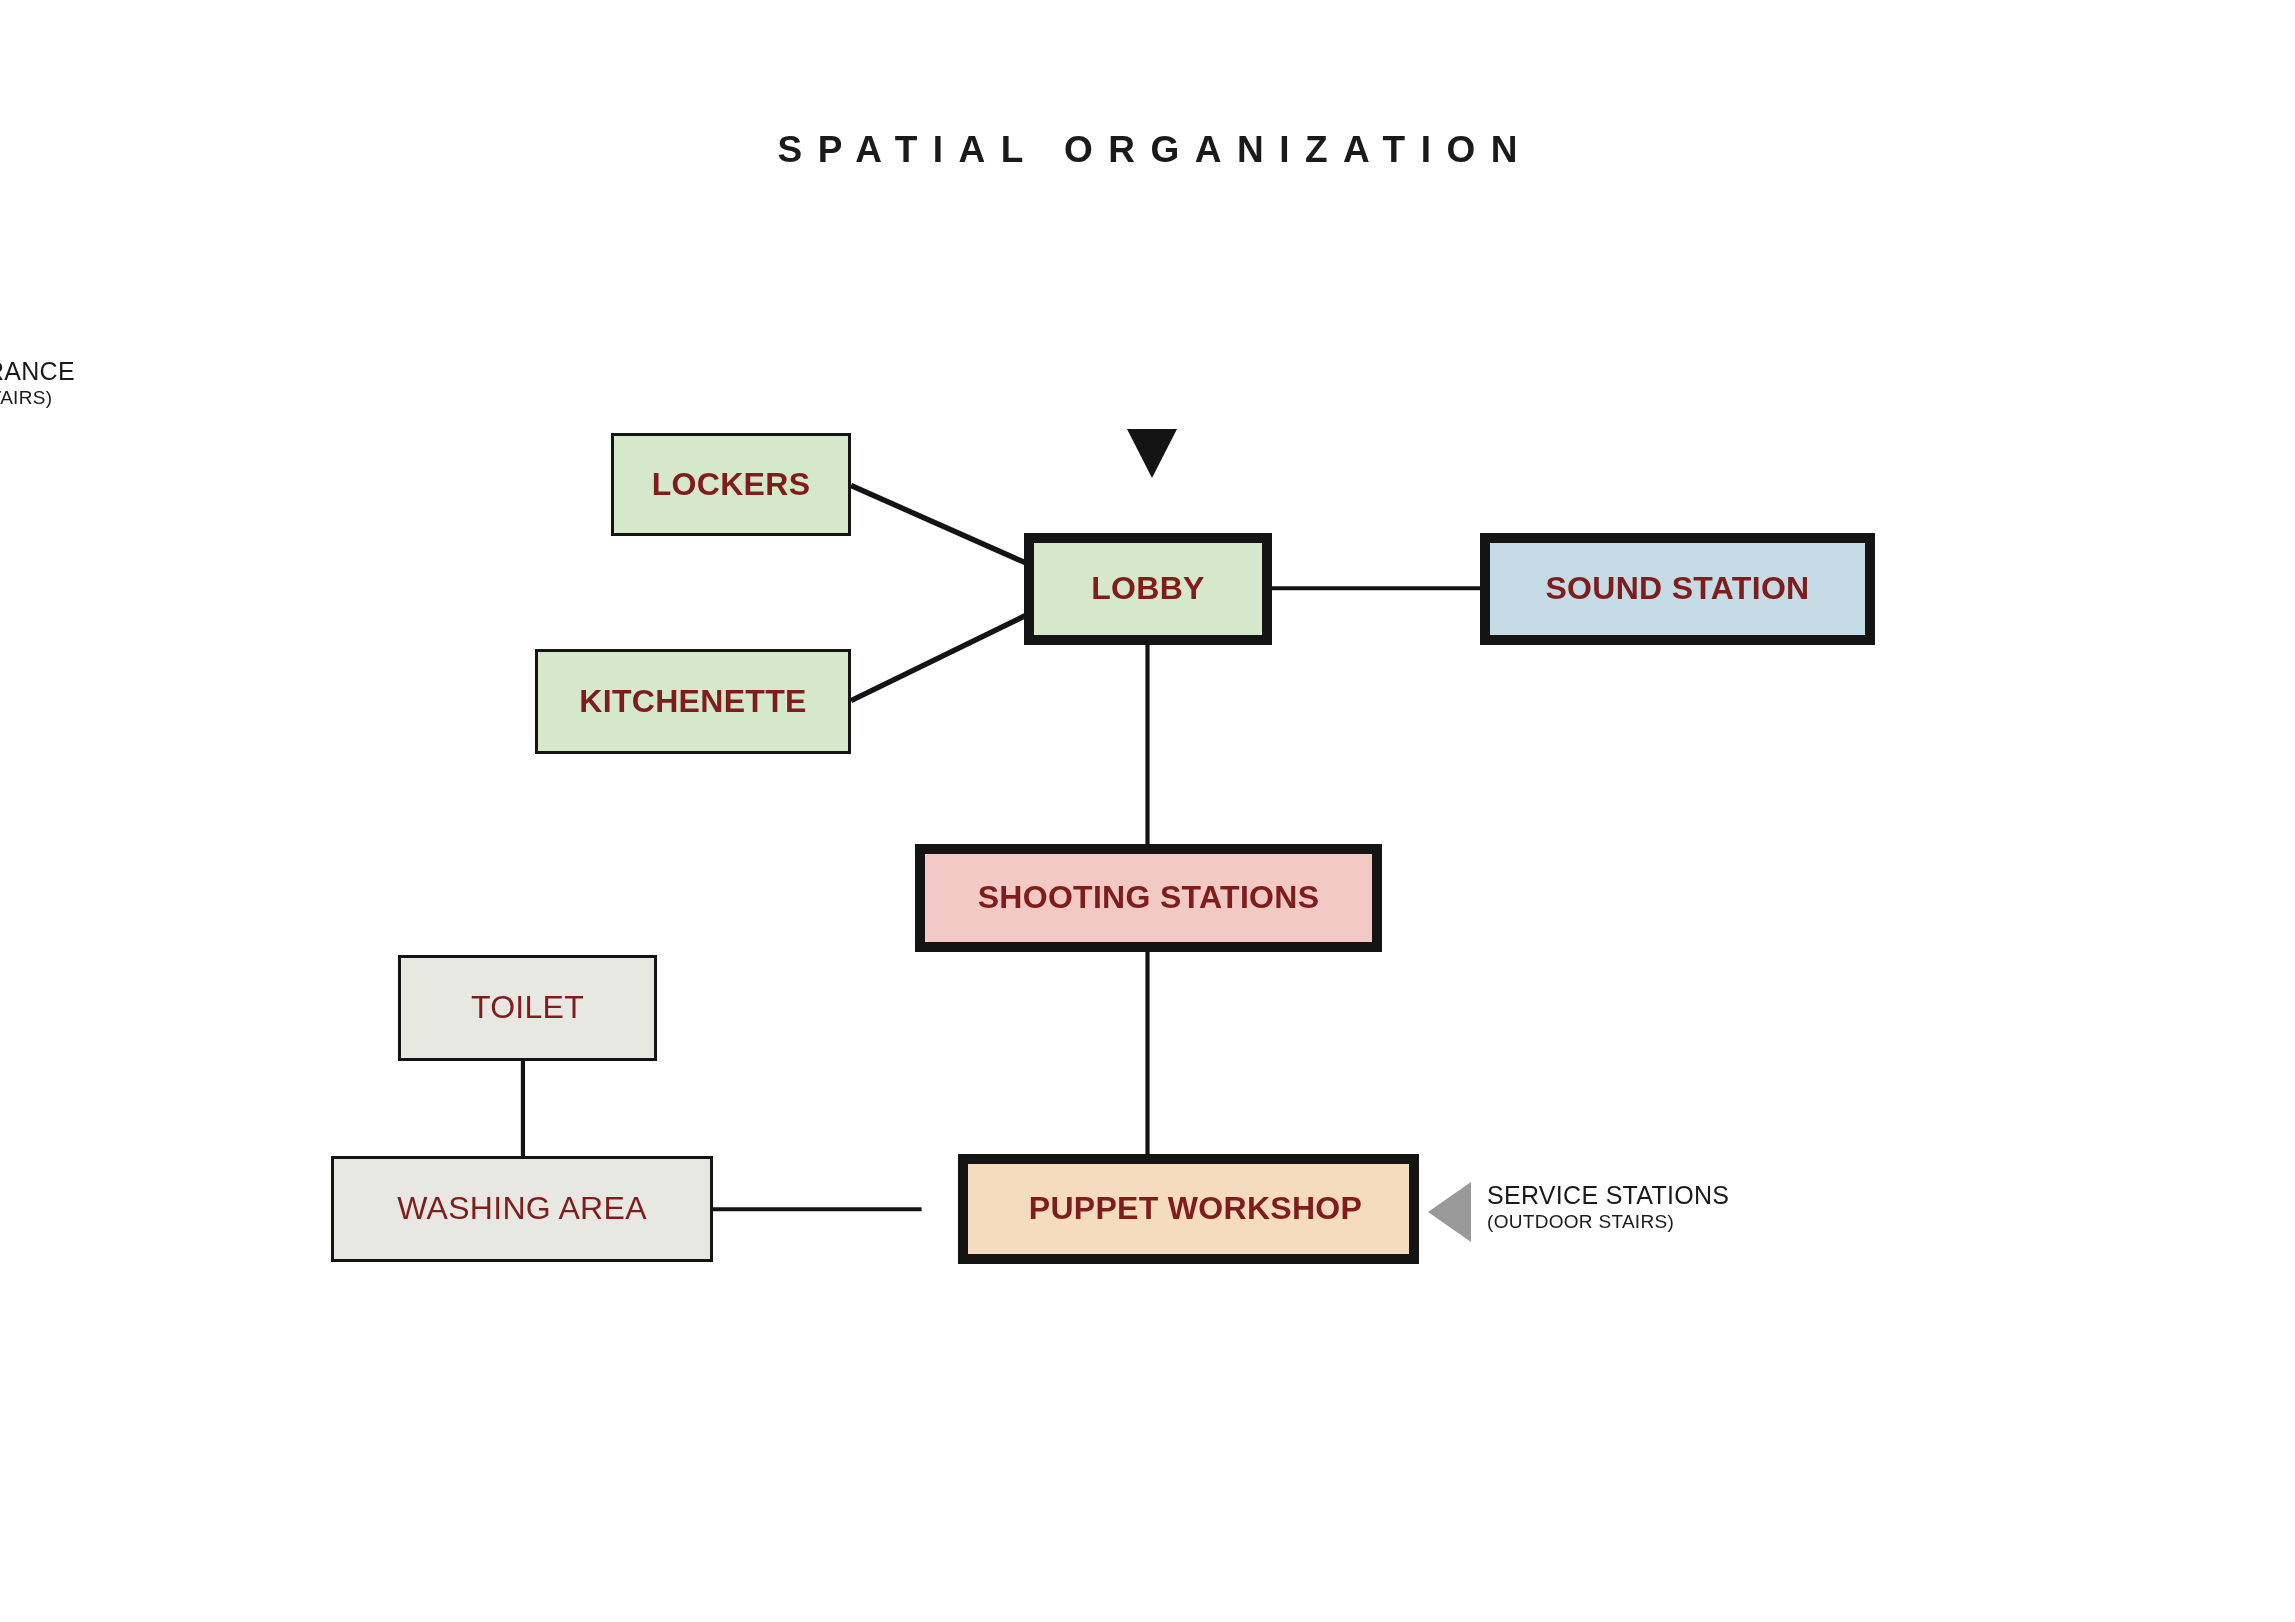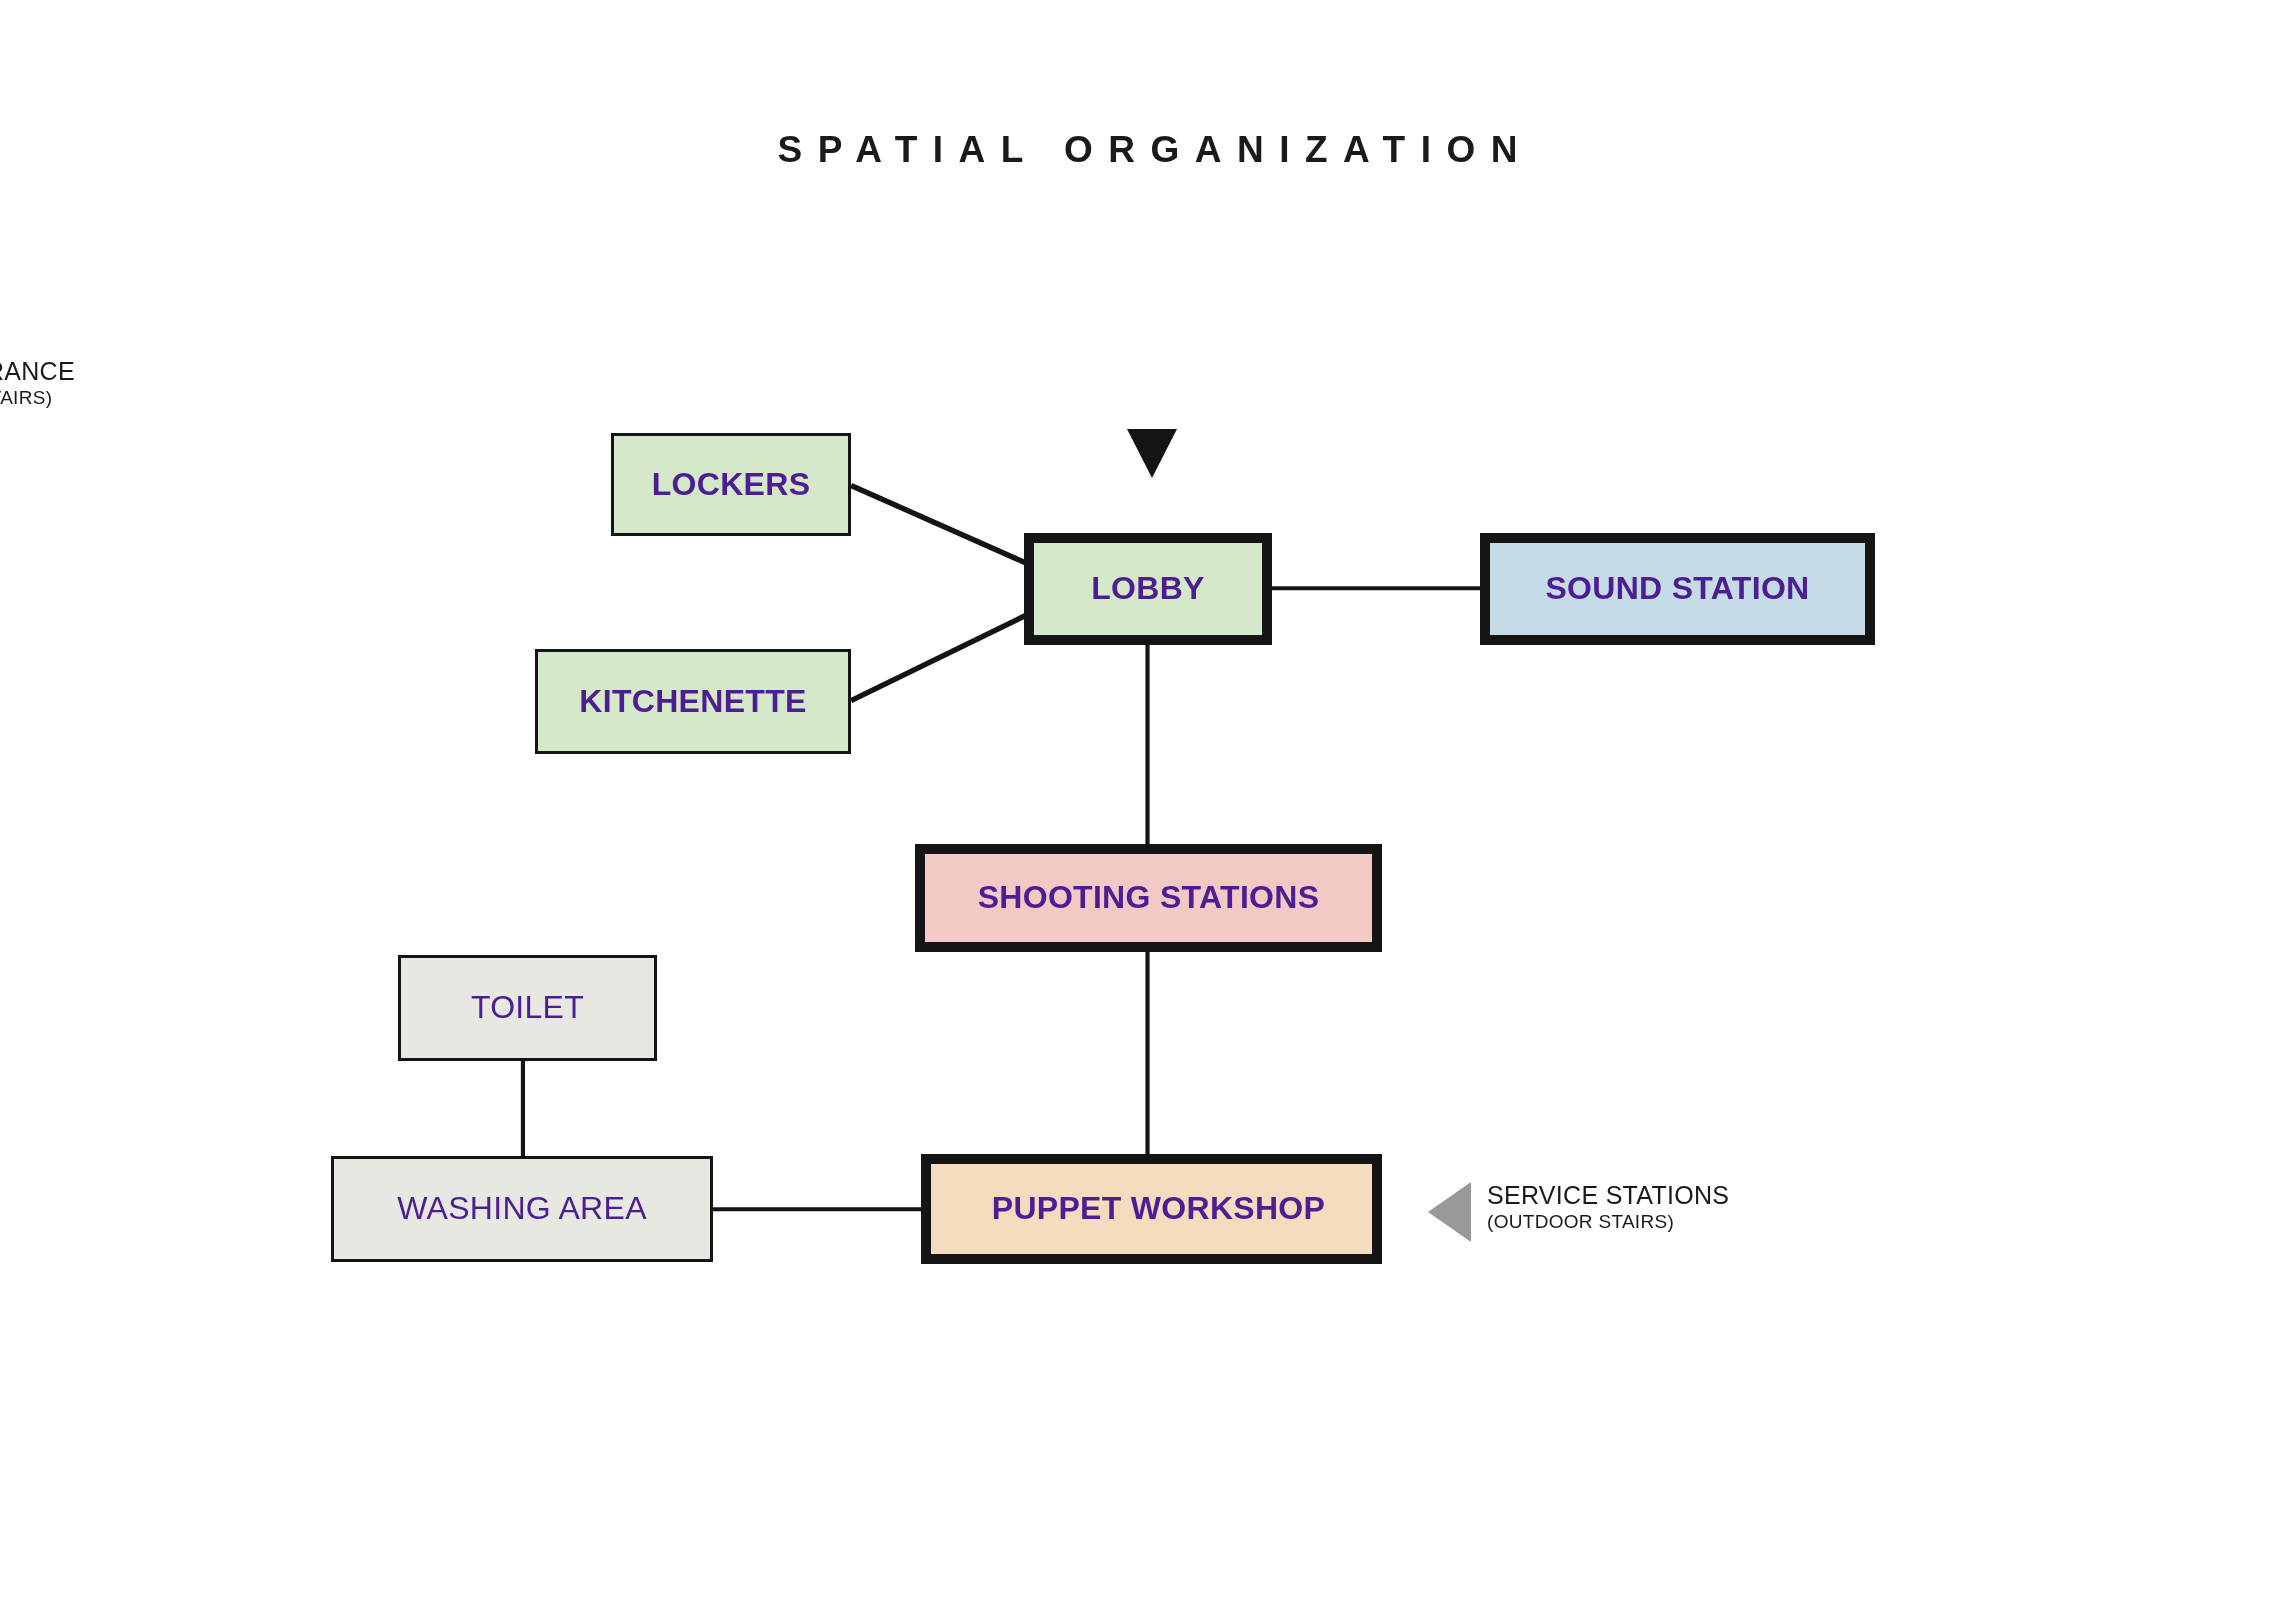--- a/index.html
+++ b/index.html
@@ -49,21 +49,21 @@
   }
 
   
   .node {
     position: absolute;
     box-sizing: border-box;
     display: flex;
     align-items: center;
     justify-content: center;
     text-align: center;
-    color: #4c1d95;
+    color: #7f1d1d;
     line-height: 1.05;
   }
   .node .label { display: block; }
 
   .node.thick {
     border: 10.2px solid #141414;
     font-weight: 700;
     font-size: 32px;
     letter-spacing: 0.3px;
   }
@@ -164,21 +164,21 @@
   </div>
 
   <div class="node thick" style="left:1480px; top:533px; width:395px; height:112px; background:#c5dbe6;text-align:center;">
     <span class="label">SOUND STATION</span>
   </div>
 
   <div class="node thick" style="left:915px; top:844px; width:467px; height:108px; background:#f2c9c4;">
     <span class="label">SHOOTING STATIONS</span>
   </div>
 
-  <div class="node thick" style="left:921px; top:1154px; width:461px; height:110px; background:#f5dcbe;padding-left:14px;">
+  <div class="node thick" style="left:958px; top:1154px; width:461px; height:110px; background:#f5dcbe;padding-left:14px;">
     <span class="label">PUPPET WORKSHOP</span>
   </div>
 
   <div class="node plain" style="left:398px; top:955px; width:259px; height:106px; background:#e8e8e3;">
     <span class="label">TOILET</span>
   </div>
 
   <div class="node plain" style="left:331px; top:1156px; width:382px; height:106px; background:#e8e8e3;">
     <span class="label">WASHING AREA</span>
   </div>

